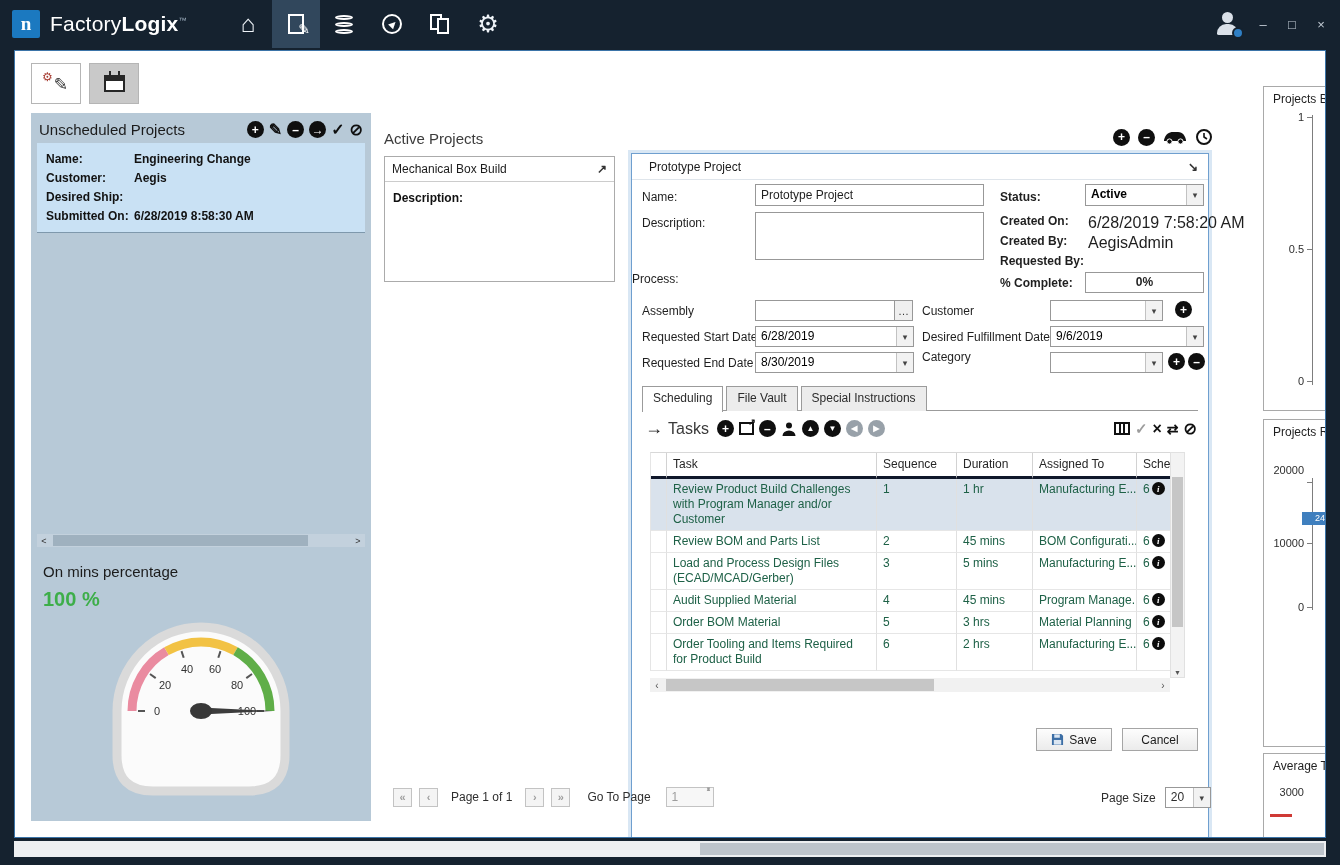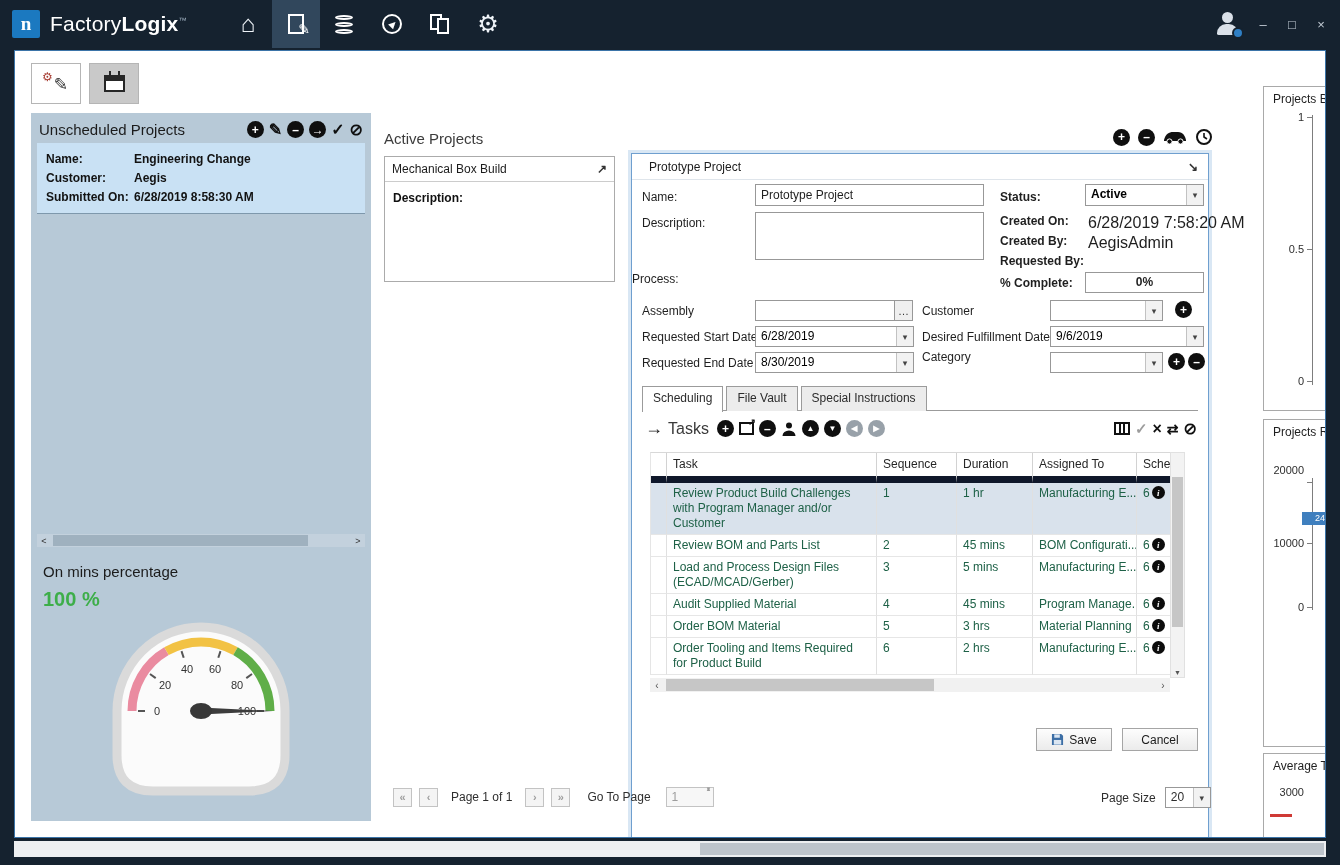--- a/index.html
+++ b/index.html
@@ -115,21 +115,21 @@
   .sq-grid::after  { content:""; position:absolute; right:3px; top:0; bottom:0; width:2px; background:#111; }
   .xicon { font-size:16px; font-weight:700; color:#111; line-height:1; }
   .gcheck { font-size:15px; font-weight:700; color:#9c9c9c; line-height:1; }
   .shuffle { font-size:14px; font-weight:700; color:#111; line-height:1; }
 
   
   .ttable { position:absolute; left:18px; top:298px; width:520px; border-top:1px solid #d8d8d8; border-left:1px solid #e5e5e5; }
   .trow { display:flex; }
   .tcell { border-right:1px solid #e0e0e0; border-bottom:1px solid #e6e6e6; padding:3px 6px; font-size:12px;
            color:#1e6147; line-height:15px; }
-  .thead .tcell { color:#262626; border-right:1px solid #d2d2d2; border-bottom:7px solid #0f172a; background:#fff; padding:4px 6px; }
+  .thead .tcell { color:#262626; border-right:1px solid #d2d2d2; border-bottom:3px solid #0f172a; background:#fff; padding:4px 6px; }
   .c-sel { width:16px; flex:0 0 auto; padding:3px 2px; }
   .c-task { width:210px; flex:0 0 auto; }
   .c-seq { width:80px; flex:0 0 auto; }
   .c-dur { width:76px; flex:0 0 auto; }
   .c-asg { width:104px; flex:0 0 auto; white-space:nowrap; overflow:hidden; }
   .c-sch { width:34px; flex:0 0 auto; display:flex; align-items:flex-start; gap:2px; padding-right:2px; overflow:hidden; }
   .selrow .tcell { background:#d9e2ec; }
   .info { width:13px; height:13px; border-radius:50%; background:#0c0c0c; color:#fff;
           font:italic 700 9px "Liberation Serif",serif; display:inline-flex; align-items:center; justify-content:center; flex:0 0 auto; }
   .vscroll { position:absolute; left:538px; top:298px; width:15px; height:226px; background:#f3f3f3; border:1px solid #e1e1e1; }
@@ -250,20 +250,24 @@
       </div>
       <div class="lp-list">
         <div class="up-card">
           <div class="up-row">
               <span class="up-label">Name:</span>
               <span>Engineering Change</span>
             </div>
           <div class="up-row">
               <span class="up-label">Customer:</span>
               <span>Aegis</span>
+            </div>
+          <div class="up-row">
+              <span class="up-label">Desired Ship:</span>
+              <span></span>
             </div>
           <div class="up-row">
               <span class="up-label">Submitted On:</span>
               <span>6/28/2019 8:58:30 AM</span>
             </div>
         </div>
         <div class="hscroll">
           <span class="arr">&lt;</span>
           <span class="track">
               <span class="thumb" style="left:2px;width:255px;"></span>

